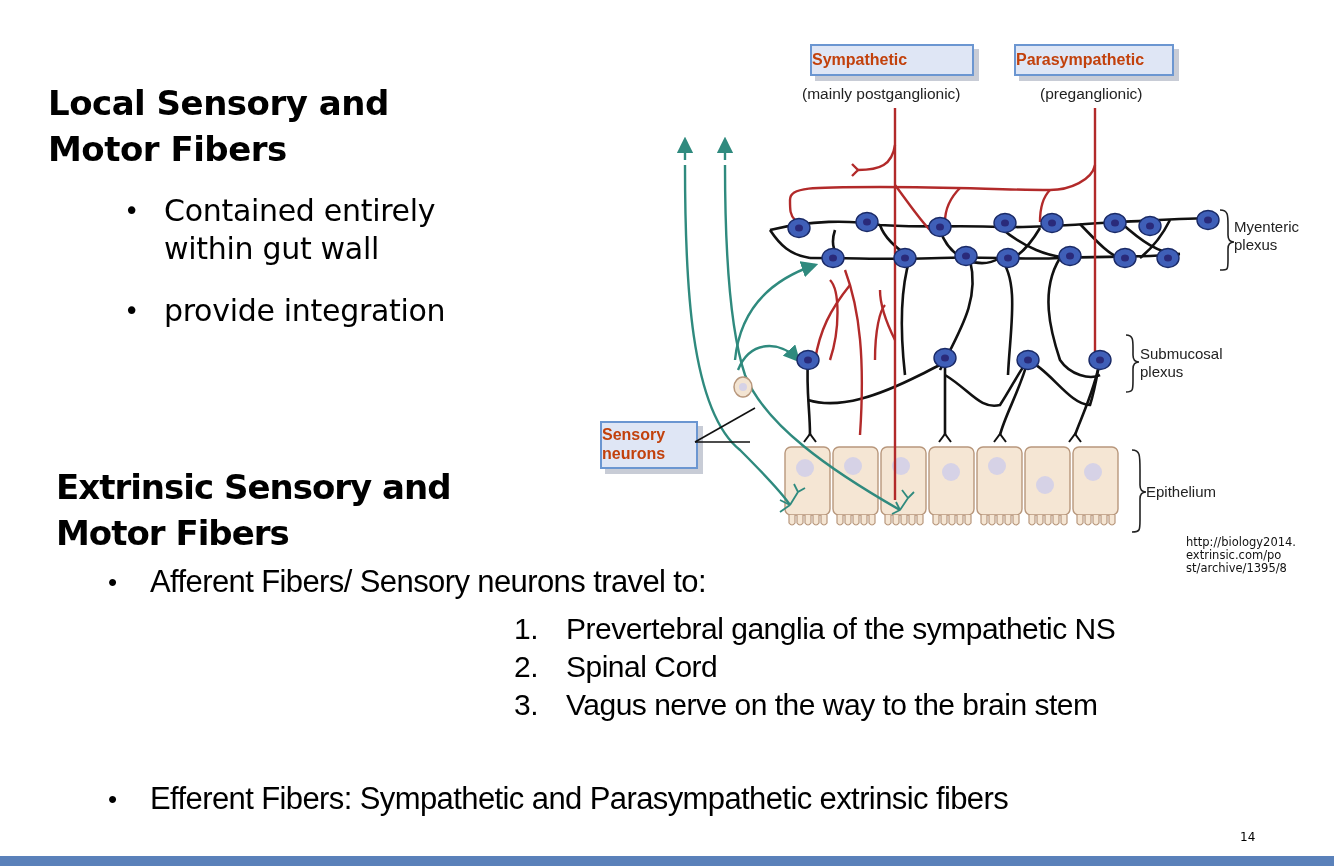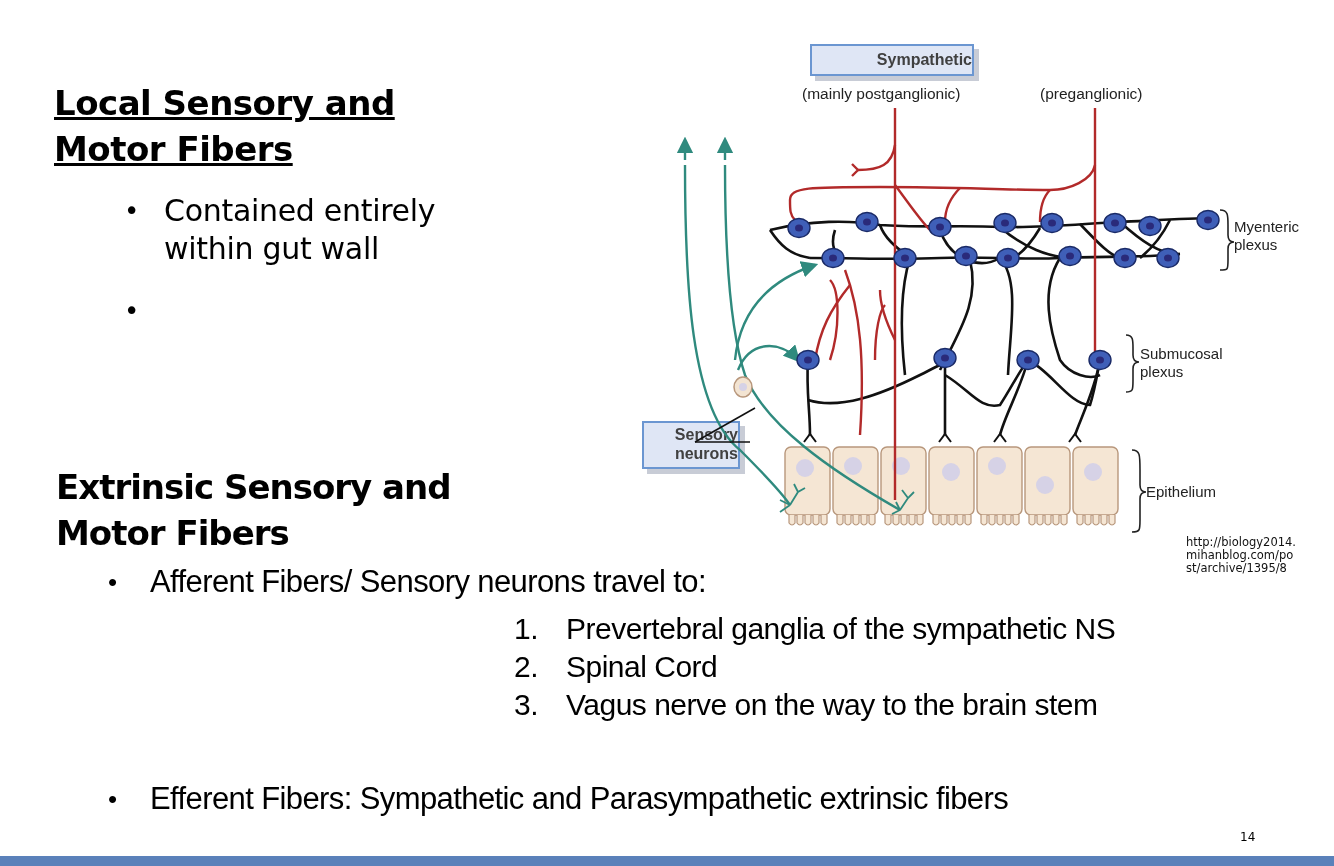--- a/index.html
+++ b/index.html
@@ -6,38 +6,39 @@
   body { width: 1334px; height: 866px; position: relative; overflow: hidden;
          font-family: "Liberation Sans", sans-serif; color: #000; }
   .abs { position: absolute; }
   .heading { font-family: "DejaVu Sans", sans-serif; font-weight: bold; font-size: 34px; line-height: 46px; letter-spacing: -0.5px; }
   .bullet-text { font-family: "DejaVu Sans", sans-serif; font-size: 30px; line-height: 38px; letter-spacing: -0.3px; }
   .narrow { font-family: "Liberation Sans", sans-serif; }
   .b-dot { position: absolute; font-size: 26px; }
   .footer-bar { position: absolute; left: 0; bottom: 0; width: 1334px; height: 10px; background: #5a81ba; }
   .diagram-label { font-family: "Liberation Sans", sans-serif; font-size: 15px; line-height: 18px; color: #222; }
   .box-label { position: absolute; background: #dfe6f5; border: 2px solid #6b96d1; box-shadow: 5px 5px 0 #c8ccd6;
-               font-family: "Liberation Sans", sans-serif; font-weight: bold; font-size: 16px; color: #404040; text-align: right; }
+               font-family: "Liberation Sans", sans-serif; font-weight: bold; font-size: 16px; color: #c2410c; text-align: left; }
 </style>
 </head>
 <body>
 
-<div class="abs heading" style="left:54px; top:80px;text-decoration:underline;">
+<div class="abs heading" style="left:48px; top:80px;">
   <div>Local Sensory and</div>
   <div>Motor Fibers</div>
 </div>
 
 <div class="abs bullet-text" style="left:164px; top:192px;">
   <span class="b-dot" style="left:-40px; top:0;">•</span>
   <div>Contained entirely</div>
   <div>within gut wall</div>
 </div>
 
 <div class="abs bullet-text" style="left:164px; top:292px;">
   <span class="b-dot" style="left:-40px; top:0;">•</span>
+  <div>provide integration</div>
 </div>
 
 <div class="abs heading" style="left:38px; top:464px; letter-spacing:-1px;margin-left:18px;">
   <div>Extrinsic Sensory and</div>
   <div>Motor Fibers</div>
 </div>
 
 <div class="abs bullet-text narrow" style="left:150px; top:563px; font-size:31px; letter-spacing:-0.6px;">
   <span class="b-dot" style="left:-42px; top:0;">•</span>
   <span>Afferent Fibers/ Sensory neurons travel to:</span>
@@ -66,40 +67,41 @@
 <div class="abs" style="left:1240px; top:830px; font-family:'DejaVu Sans', sans-serif; font-size:12px;">14</div>
 
 <div class="footer-bar"></div>
 
 <div class="abs" style="left:580px; top:30px; width:754px; height:560px;">
 
 
   <div class="box-label" style="left:230px; top:14px; width:160px; height:28px; line-height:28px;">Sympathetic</div>
   <div class="abs diagram-label" style="left:222px; top:55px; font-size:15.5px;">(mainly postganglionic)</div>
 
+  <div class="box-label" style="left:434px; top:14px; width:156px; height:28px; line-height:28px;">Parasympathetic</div>
   <div class="abs diagram-label" style="left:460px; top:55px; font-size:15.5px;">(preganglionic)</div>
 
   <div class="abs diagram-label" style="left:654px; top:188px;">
     <div>Myenteric</div>
     <div>plexus</div>
   </div>
   <div class="abs diagram-label" style="left:560px; top:315px;">
     <div>Submucosal</div>
     <div>plexus</div>
   </div>
   <div class="abs diagram-label" style="left:566px; top:453px;">Epithelium</div>
 
-  <div class="box-label" style="left:20px; top:391px; width:94px; height:42px; line-height:19px; padding-top:2px;margin-left:42px;">
+  <div class="box-label" style="left:20px; top:391px; width:94px; height:42px; line-height:19px; padding-top:2px;">
     <div>Sensory</div>
     <div>neurons</div>
   </div>
 
   <div class="abs" style="left:606px; top:506px; font-family:'DejaVu Sans', sans-serif; font-size:11.5px; line-height:13px; color:#111;">
     <div>http://biology2014.</div>
-    <div>mihanblog.com/po</div>
+    <div>extrinsic.com/po</div>
     <div>st/archive/1395/8</div>
   </div>
 
   <svg width="754" height="560" style="position:absolute; left:0; top:0; pointer-events:none;">
     <defs>
       <marker id="tealArrow" viewBox="0 0 10 10" refX="8" refY="5" markerWidth="7" markerHeight="7" orient="auto">
         <path d="M0,0 L10,5 L0,10 z" fill="#2f8a7e"></path>
       </marker>
     </defs>
 

